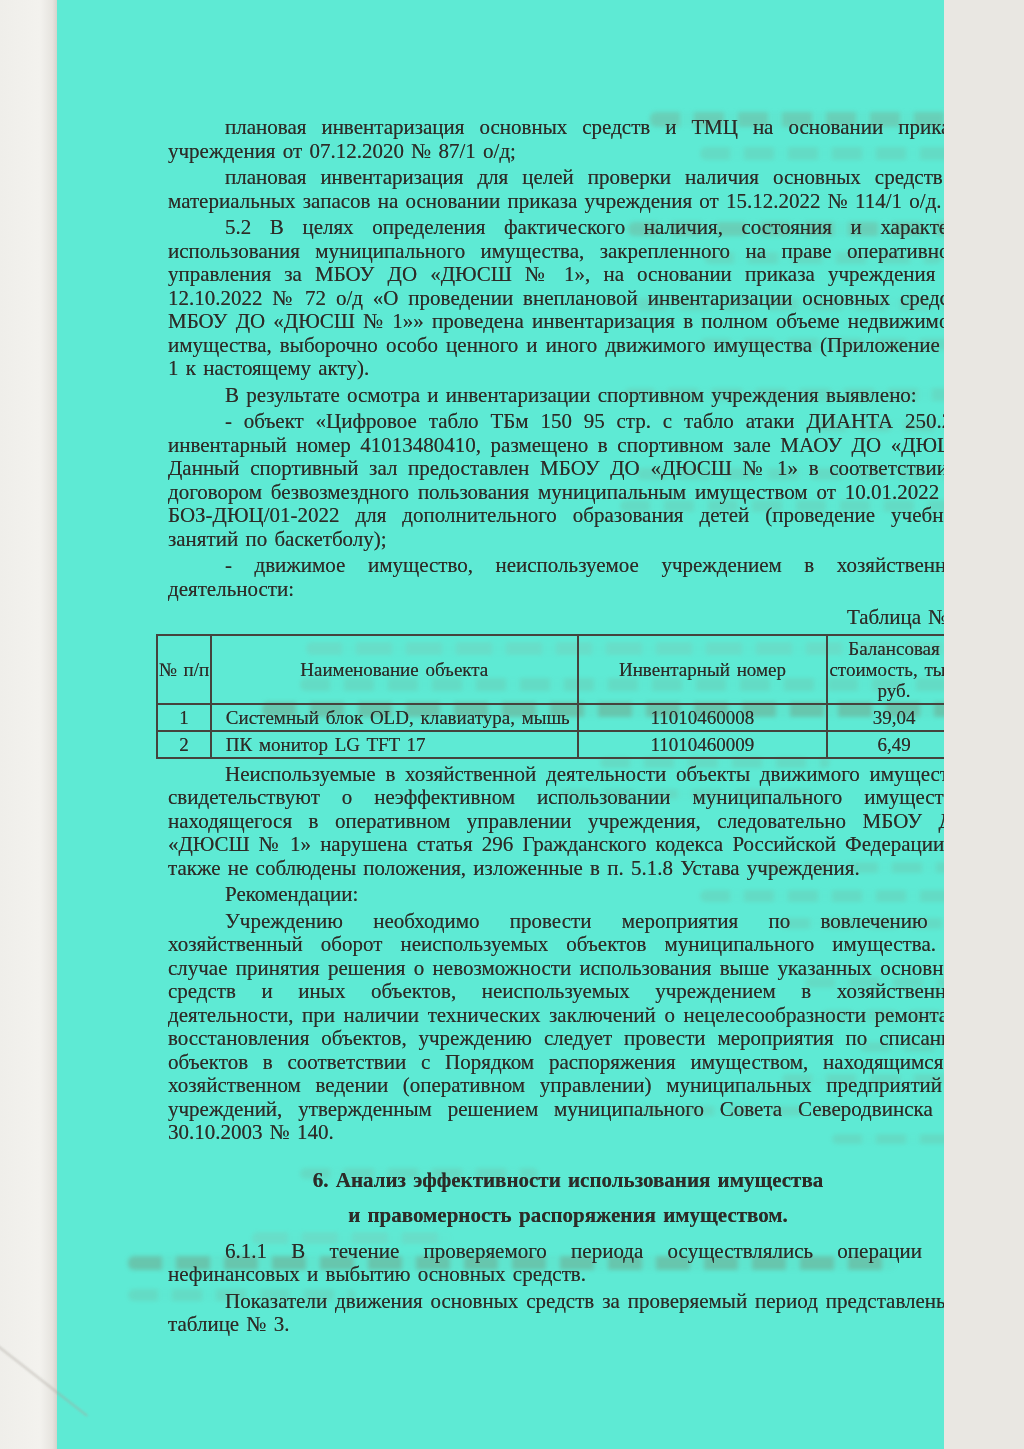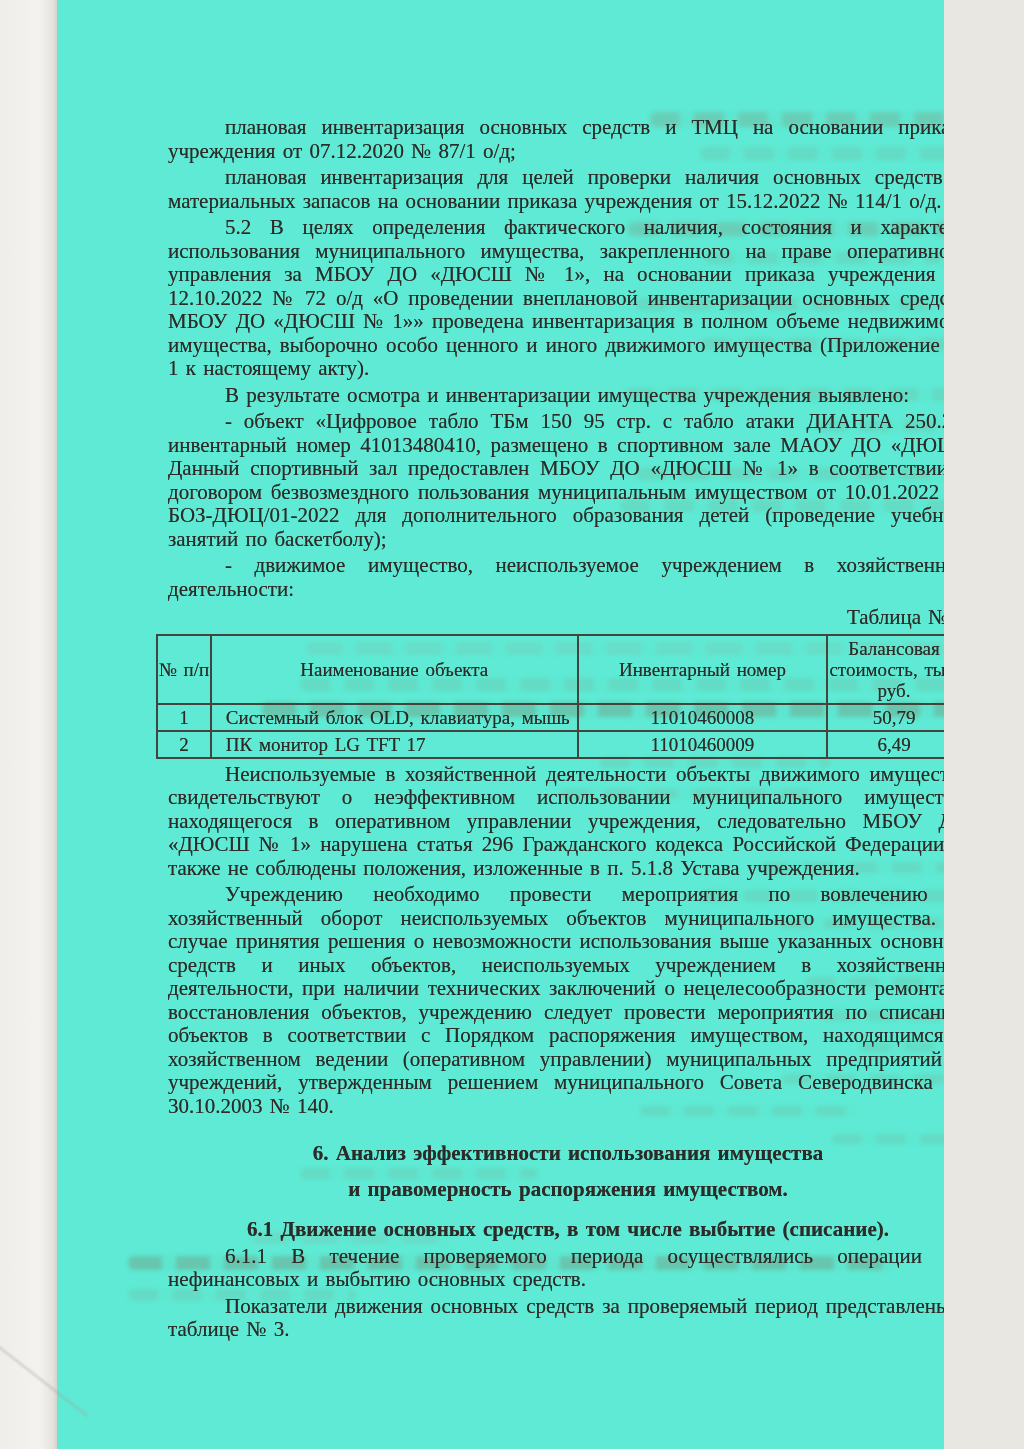--- a/index.html
+++ b/index.html
@@ -126,21 +126,21 @@
   <div class="bleed f" style="left:300px; top:1168px; width:238px; height:11px;"></div>
   <div class="bleed f warm" style="left:252px; top:1232px; width:200px; height:12px;"></div>
   <div class="bleed s" style="left:128px; top:1256px; width:768px; height:14px;"></div>
   <div class="bleed f" style="left:128px; top:1289px; width:228px; height:12px;"></div>
 
   <div class="content">
 
     <p class="para">плановая инвентаризация основных средств и ТМЦ на основании приказа учреждения от 07.12.2020 № 87/1 о/д;</p>
     <p class="para">плановая инвентаризация для целей проверки наличия основных средств и материальных запасов на основании приказа учреждения от 15.12.2022 № 114/1 о/д.</p>
     <p class="para">5.2 В целях определения фактического наличия, состояния и характера использования муниципального имущества, закрепленного на праве оперативного управления за МБОУ ДО «ДЮСШ № 1», на основании приказа учреждения от 12.10.2022 № 72 о/д «О проведении внеплановой инвентаризации основных средств МБОУ ДО «ДЮСШ № 1»» проведена инвентаризация в полном объеме недвижимого имущества, выборочно особо ценного и иного движимого имущества (Приложение № 1 к настоящему акту).</p>
-    <p class="para">В результате осмотра и инвентаризации имущества учреждения выявлено:</p>
+    <p class="para">В результате осмотра и инвентаризации спортивном учреждения выявлено:</p>
     <p class="para">- объект «Цифровое табло ТБм 150 95 стр. с табло атаки ДИАНТА 250.2», инвентарный номер 41013480410, размещено в спортивном зале МАОУ ДО «ДЮЦ». Данный спортивный зал предоставлен МБОУ ДО «ДЮСШ № 1» в соответствии с договором безвозмездного пользования муниципальным имуществом от 10.01.2022 № БОЗ-ДЮЦ/01-2022 для дополнительного образования детей (проведение учебных занятий по баскетболу);</p>
     <p class="para">- движимое имущество, неиспользуемое учреждением в хозяйственной деятельности:</p>
 
     <div class="table-caption">Таблица № 2</div>
 
     <table class="doc-table">
       <colgroup>
         <col style="width:54px">
         <col style="width:368px">
         <col style="width:250px">
@@ -152,38 +152,38 @@
           <th>Наименование объекта</th>
           <th>Инвентарный номер</th>
           <th>Балансовая стоимость, тыс. руб.</th>
         </tr>
       </thead>
       <tbody>
         <tr>
           <td>1</td>
           <td class="name-cell">Системный блок OLD, клавиатура, мышь</td>
           <td>11010460008</td>
-          <td>50,79</td>
+          <td>39,04</td>
         </tr>
         <tr>
           <td>2</td>
           <td class="name-cell">ПК монитор LG TFT 17</td>
           <td>11010460009</td>
           <td>6,49</td>
         </tr>
       </tbody>
     </table>
 
     <p class="para" style="margin-top:4px;">Неиспользуемые в хозяйственной деятельности объекты движимого имущества свидетельствуют о неэффективном использовании муниципального имущества, находящегося в оперативном управлении учреждения, следовательно МБОУ ДО «ДЮСШ № 1» нарушена статья 296 Гражданского кодекса Российской Федерации, а также не соблюдены положения, изложенные в п. 5.1.8 Устава учреждения.</p>
+    <p class="para">Рекомендации:</p>
     <p class="para">Учреждению необходимо провести мероприятия по вовлечению в хозяйственный оборот неиспользуемых объектов муниципального имущества. В случае принятия решения о невозможности использования выше указанных основных средств и иных объектов, неиспользуемых учреждением в хозяйственной деятельности, при наличии технических заключений о нецелесообразности ремонта и восстановления объектов, учреждению следует провести мероприятия по списанию объектов в соответствии с Порядком распоряжения имуществом, находящимся в хозяйственном ведении (оперативном управлении) муниципальных предприятий и учреждений, утвержденным решением муниципального Совета Северодвинска от 30.10.2003 № 140.</p>
 
     <p class="h-center section-heading">6. Анализ эффективности использования имущества</p>
     <p class="h-center">и правомерность распоряжения имуществом.</p>
 
-    <p class="h-center subsection-heading">6.1 Движение основных средств, в том числе выбытие (списание).</p>
 
     <p class="para">6.1.1 В течение проверяемого периода осуществлялись операции по нефинансовых и выбытию основных средств.</p>
     <p class="para">Показатели движения основных средств за проверяемый период представлены в таблице № 3.</p>
 
   </div>
 
   <div class="handwritten-page-number">5</div>
 
 </div>
 

